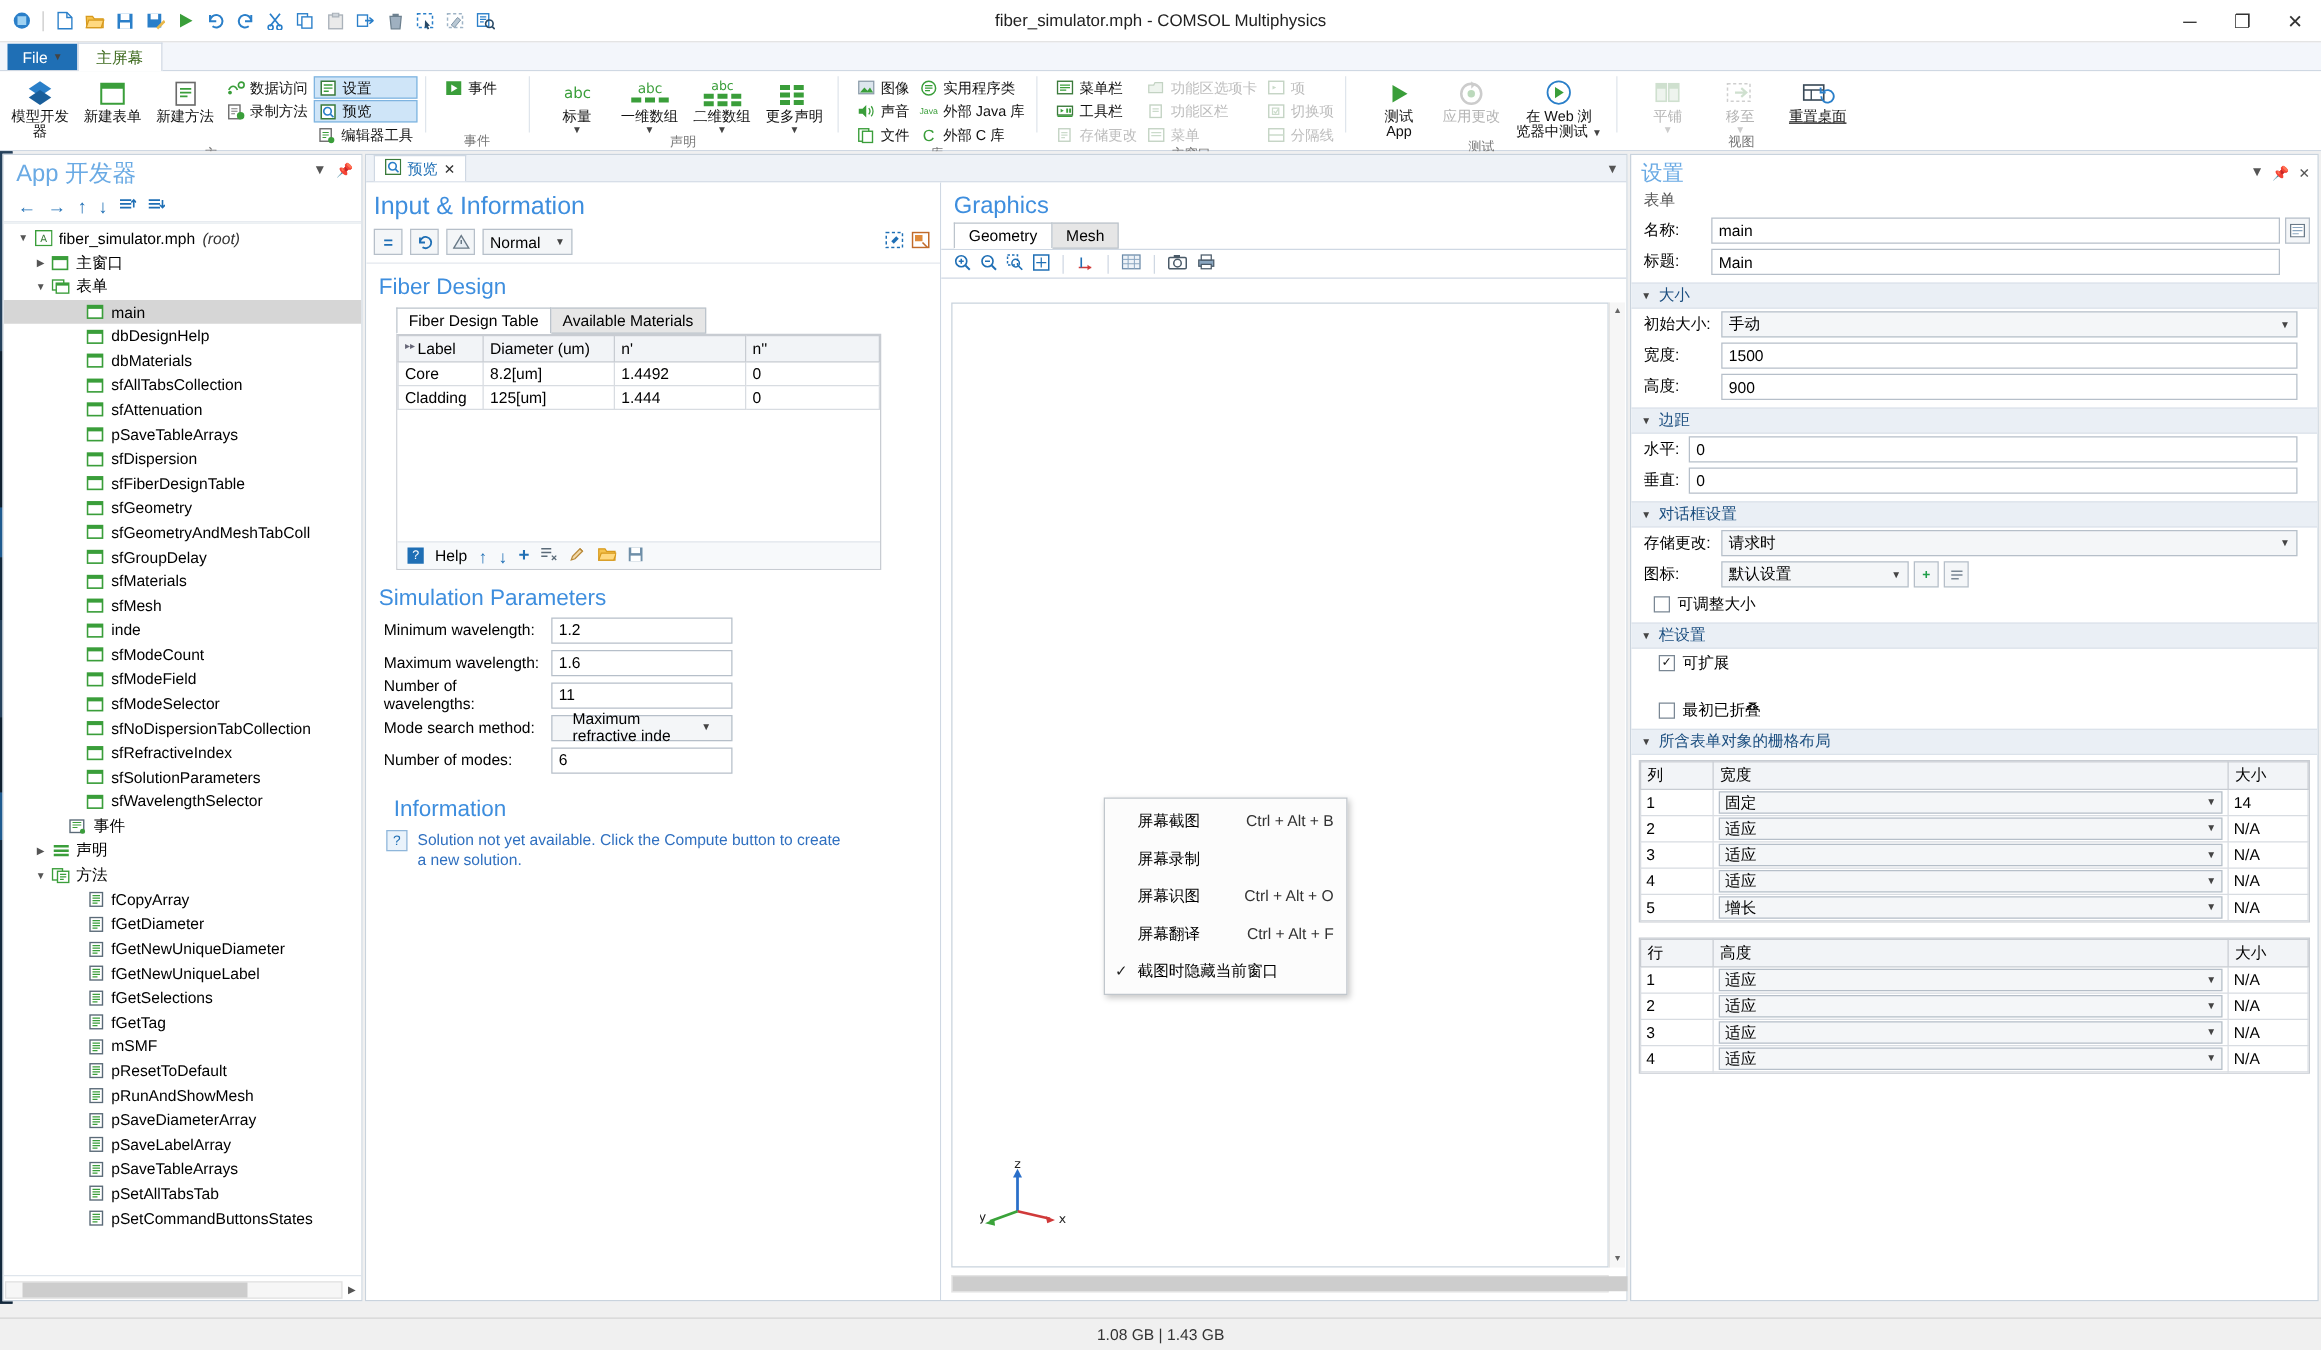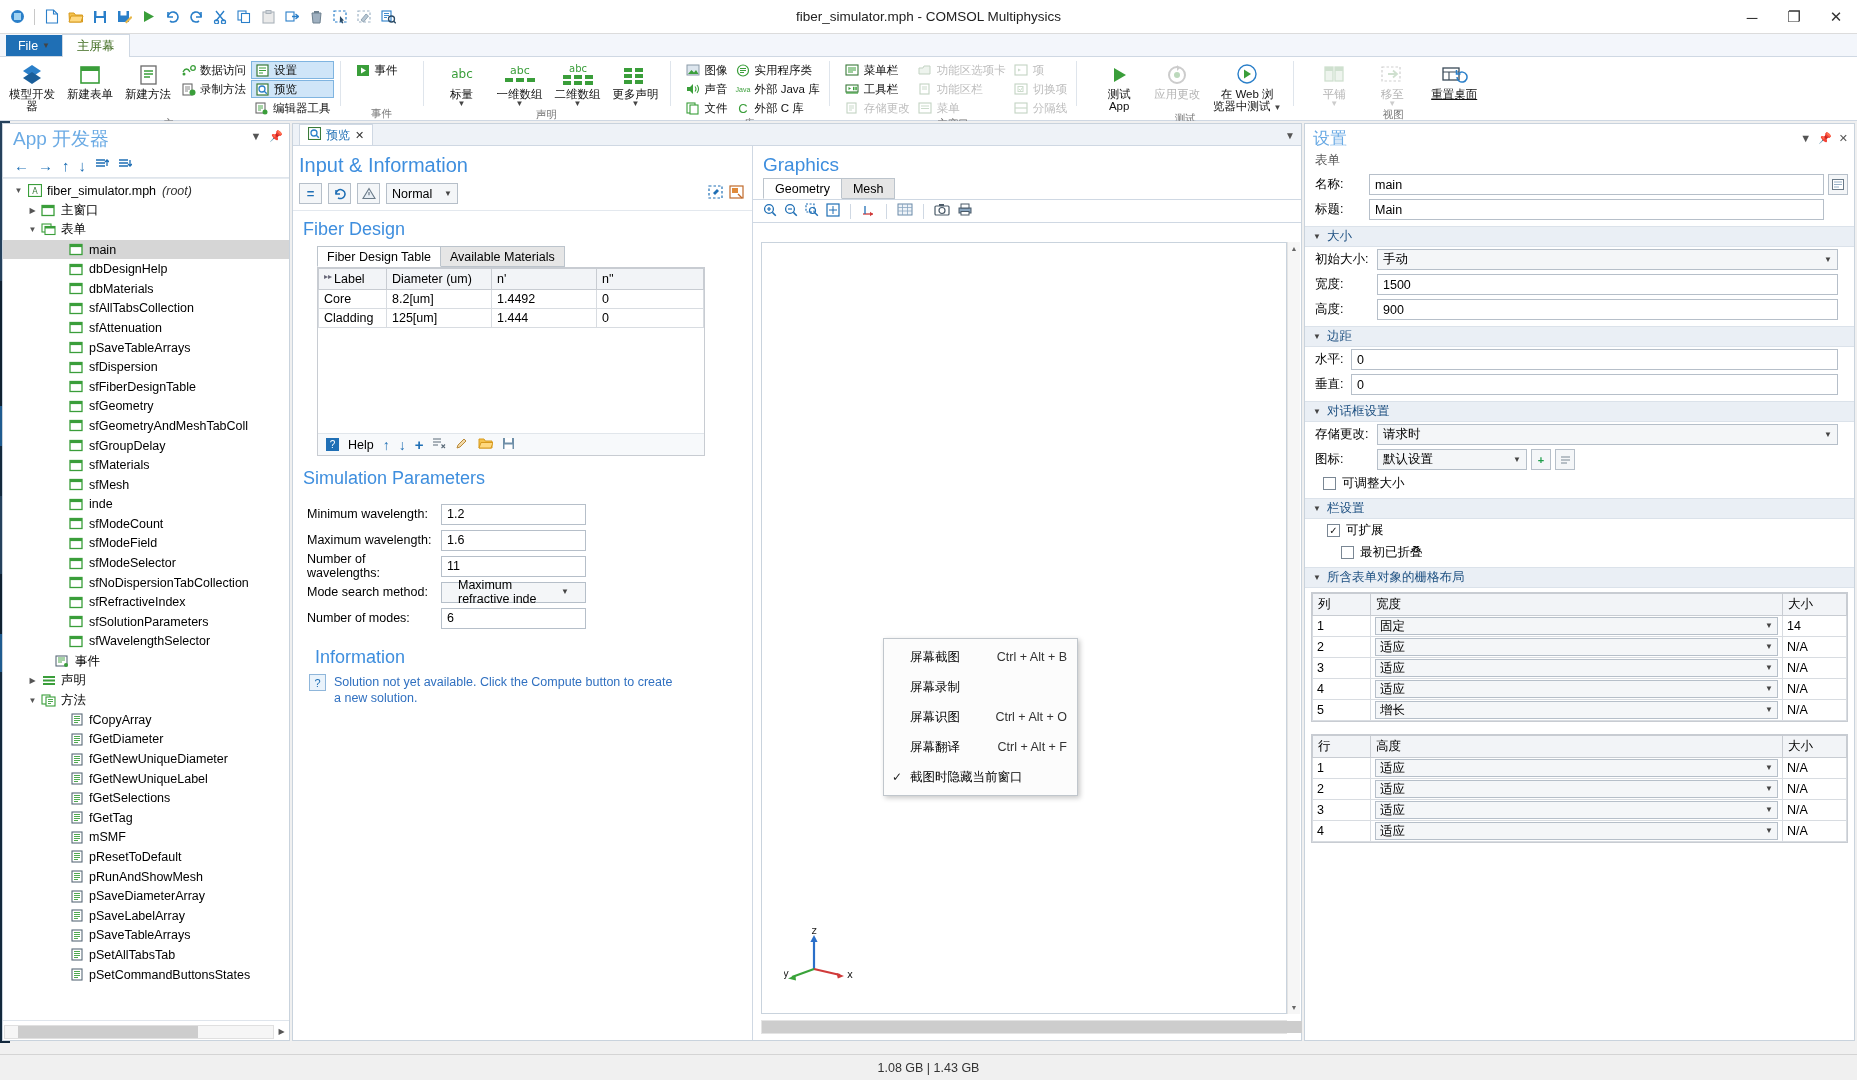--- a/index.html
+++ b/index.html
@@ -1401,21 +1401,21 @@
                     <rect x="2.5" y="7.5" width="8" height="4.5" fill="#fff"></rect>
                   </svg>
               </span>
             </div>
           </div>
 
           <div style="padding:12px 0 0 10px;">
             <div class="h-blue" style="font-size:18px;">Simulation Parameters</div>
           </div>
 
-          <div id="simparams" style="margin-top:12px;">
+          <div id="simparams" style="margin-top:2px;">
               <div class="paramrow">
                 <span class="plab">Minimum wavelength:</span>
                 <span class="txtin" style="width: 145px;">1.2</span>
               </div>
               <div class="paramrow">
                 <span class="plab">Maximum wavelength:</span>
                 <span class="txtin" style="width: 145px;">1.6</span>
               </div>
               <div class="paramrow">
                 <span class="plab">Number of wavelengths:</span>
@@ -1667,21 +1667,21 @@
 
       <div class="sect-head">
         <span class="arrow-dn">▼</span>
         <span>栏设置</span>
       </div>
       <div>
         <div class="ckrow" style="padding-left:22px;">
           <span class="ckbox">✓</span>
           <span>可扩展</span>
         </div>
-        <div class="ckrow" style="padding-left:36px;">
+        <div class="ckrow" style="padding-left:22px;margin-top:16px;">
           <span class="ckbox"></span>
           <span>最初已折叠</span>
         </div>
       </div>
 
       <div class="sect-head">
         <span class="arrow-dn">▼</span>
         <span>所含表单对象的栅格布局</span>
       </div>
 

